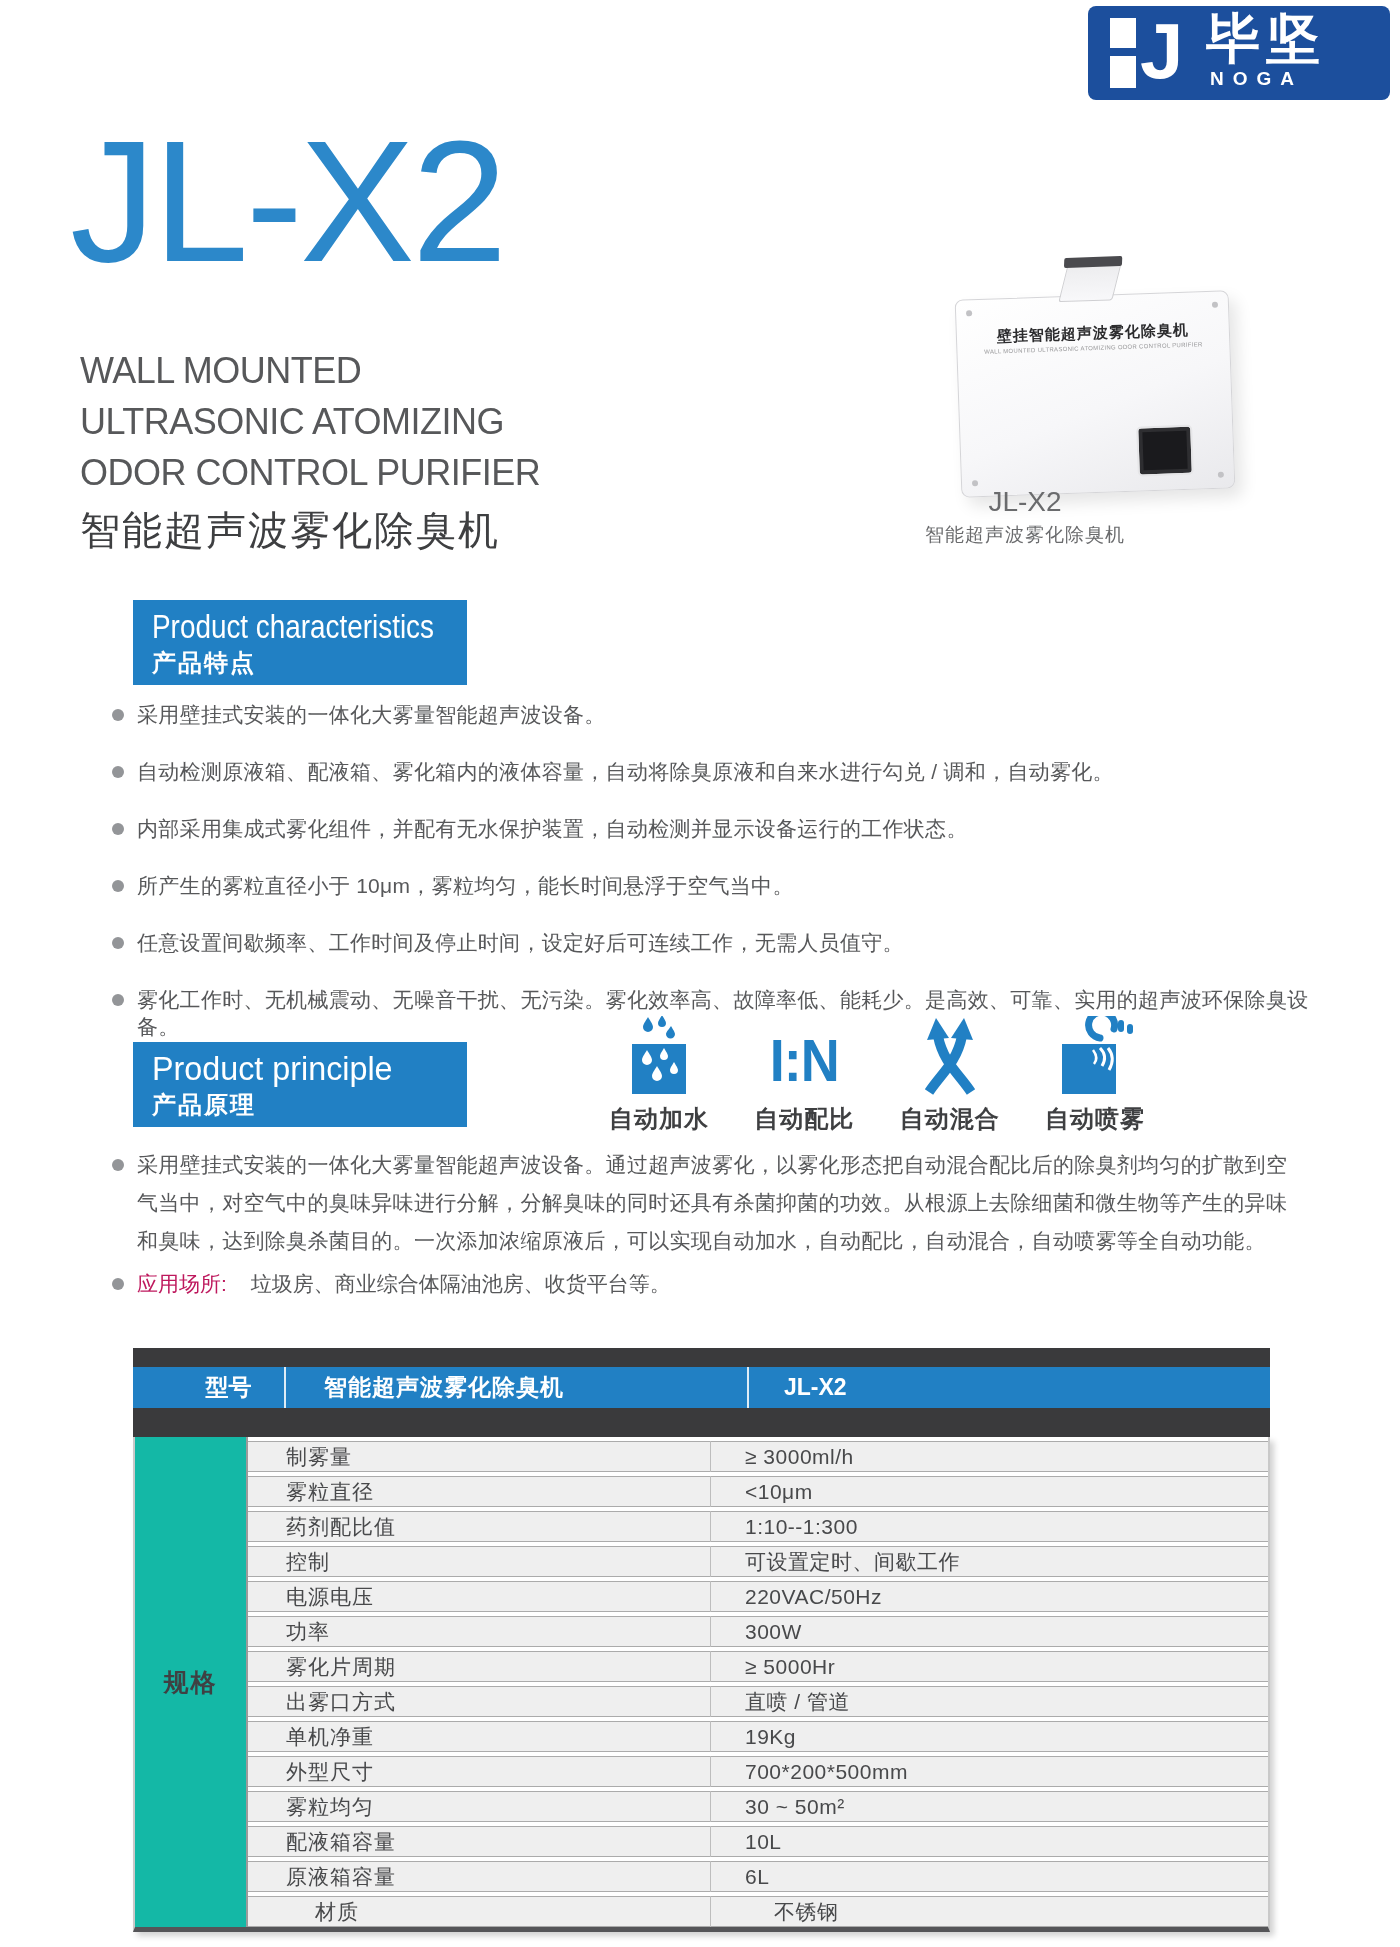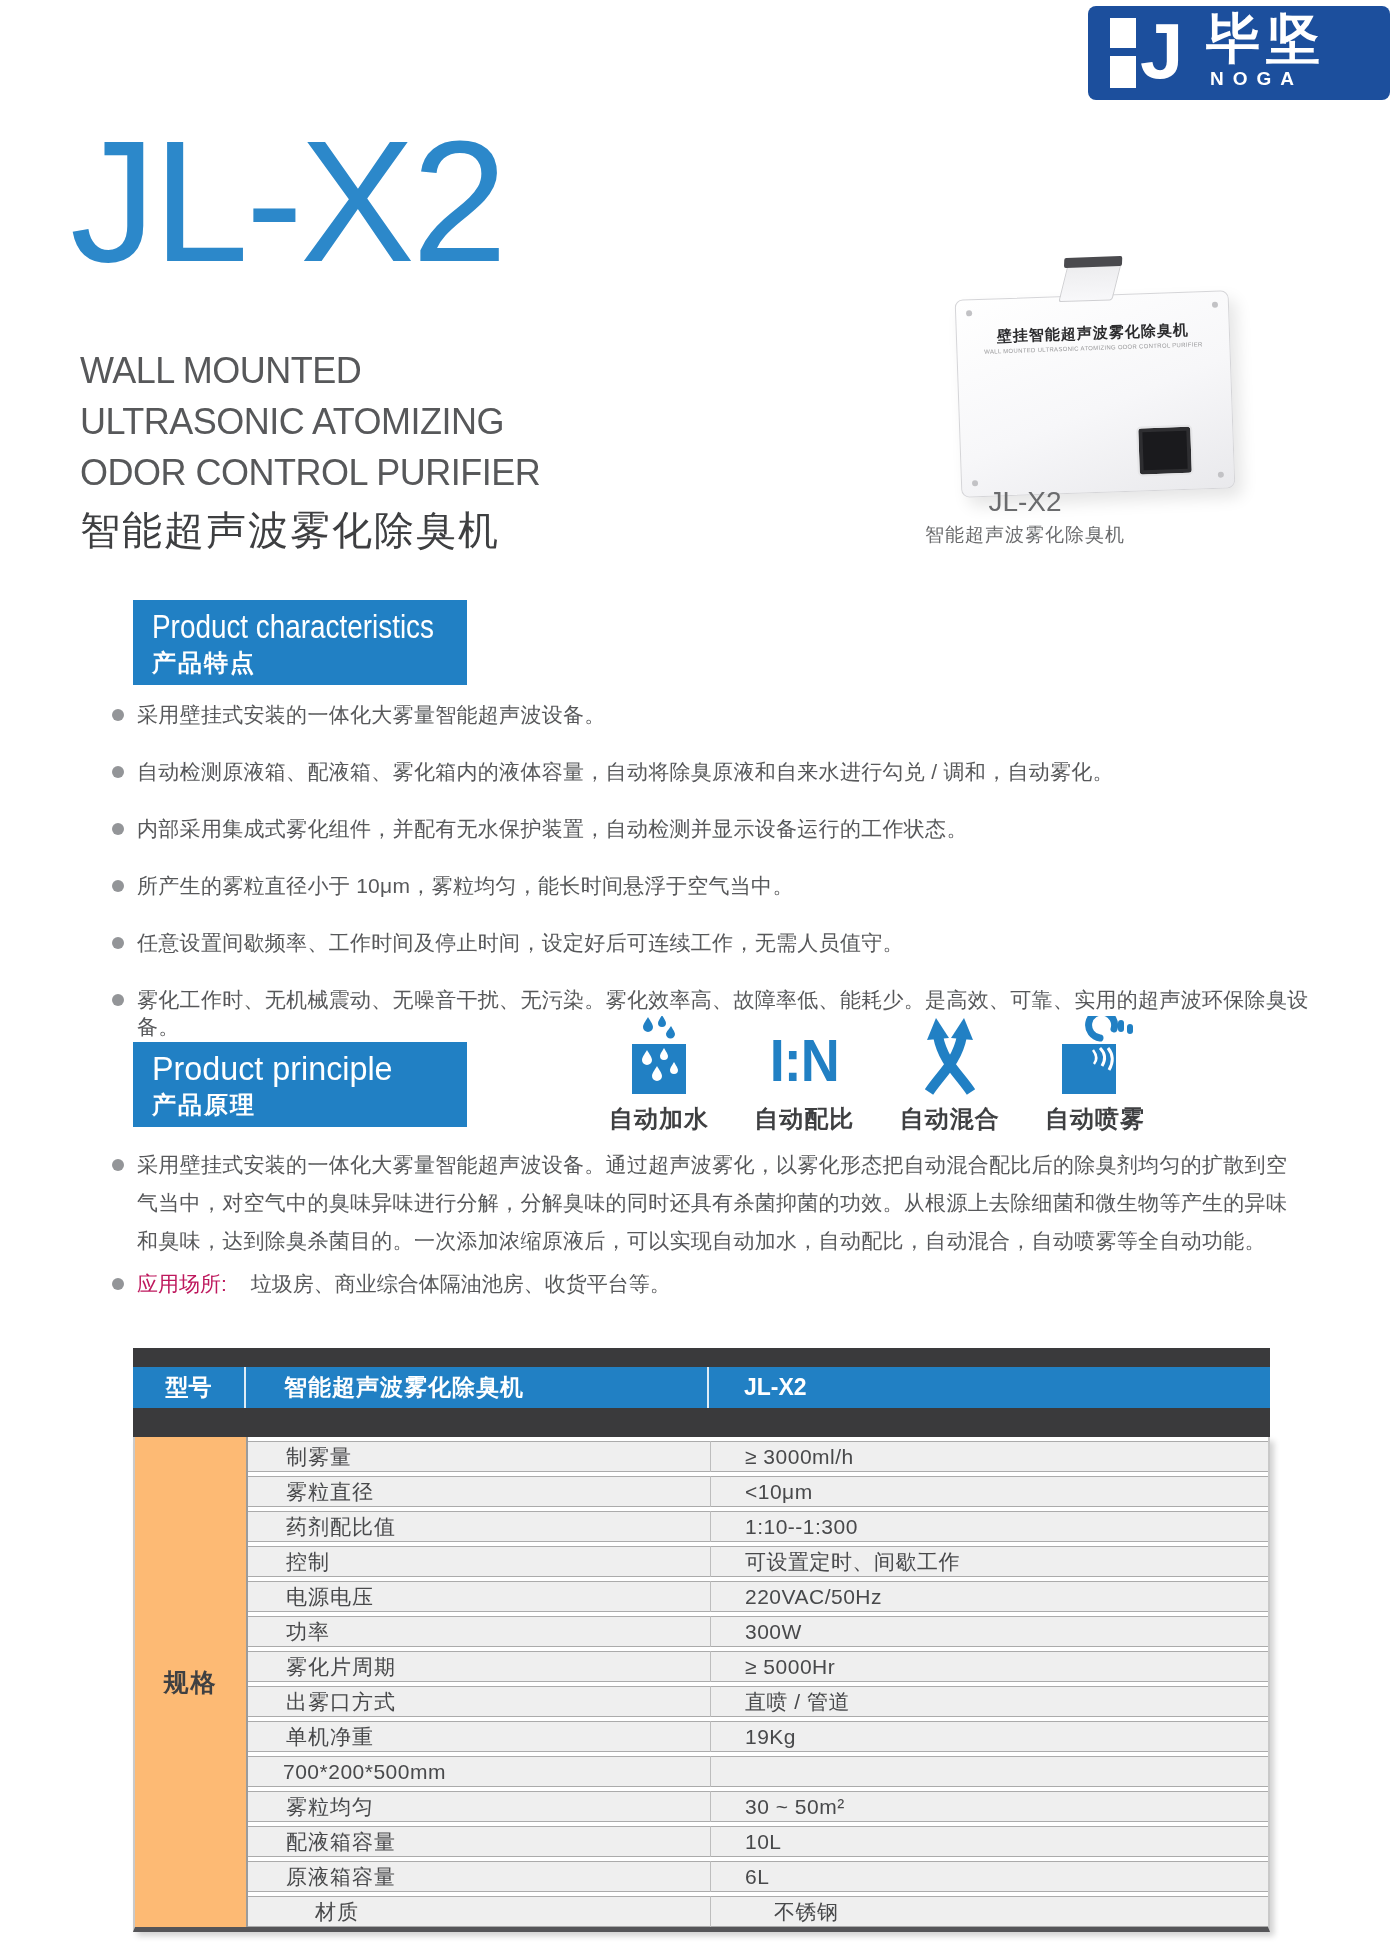--- a/index.html
+++ b/index.html
@@ -76,27 +76,27 @@
     font-size:21px; line-height:28px; color:#57585A; padding-left:25px; box-sizing:border-box;}
   .application::before{content:""; position:absolute; left:0; top:8px; width:12px; height:12px;
     border-radius:50%; background:#939598;}
   .application .app-label{font-weight:normal; color:#be185d; margin-right:24px;}
   
   .spec-table{position:absolute; left:133px; top:1348px; width:1137px;}
   .spec-head{position:relative; height:89px; background:#3A3A3C;}
   .head-blue{position:absolute; left:0; right:0; top:19px; height:41px;
     background:#2180C4; display:flex; color:#fff; font-weight:bold; font-size:23px;}
   .hcell{display:flex; align-items:center; box-sizing:border-box;}
-  .hcell.c1{width:113px; justify-content:center; border-right:2px solid rgba(255,255,255,0.85);}
+  .hcell.c1{width:113px; justify-content:center; border-right:2px solid rgba(255,255,255,0.85);margin-left:40px;}
   .hcell.c2{width:463px; padding-left:38px; border-right:2px solid rgba(255,255,255,0.85); letter-spacing:1px;}
   .hcell.c3{flex:1; padding-left:35px;}
   .spec-body{display:flex; background:#ffffff; border-left:2px solid #c9c9c9;
     border-right:2px solid #c9c9c9; border-bottom:5px solid #555558;
     box-shadow:4px 4px 6px rgba(0,0,0,0.18);}
-  .group-col{width:111px; background:#fdba74; border-right:2px solid #9b9b9b;
+  .group-col{width:111px; background:#14b8a6; border-right:2px solid #9b9b9b;
     display:flex; align-items:center; justify-content:center;}
   .group-label{font-size:25px; font-weight:bold; color:#3F4042; letter-spacing:2px;}
   .rows-col{flex:1; padding-top:4px;}
   .srow{position:relative; height:29px; margin-bottom:4px; background:#EFEFEF;
     border-top:1px solid #ABABAB; border-bottom:1px solid #ABABAB;
     display:flex; align-items:center; font-size:21px; color:#48494B;}
   .srow:last-child{margin-bottom:0;padding-left:29px;}
   .srow::after{content:""; position:absolute; left:462px; top:-1px; bottom:-1px;
     width:1px; background:#bdbdbd;}
   .srow .name{width:462px; padding-left:38px; box-sizing:border-box; letter-spacing:1px;}
@@ -260,20 +260,21 @@
           </div>
         <div class="srow">
             <span class="name">出雾口方式</span>
             <span class="value">直喷 / 管道</span>
           </div>
         <div class="srow">
             <span class="name">单机净重</span>
             <span class="value">19Kg</span>
           </div>
         <div class="srow">
+            <span class="name">外型尺寸</span>
             <span class="value">700*200*500mm</span>
           </div>
         <div class="srow">
             <span class="name">雾粒均匀</span>
             <span class="value">30 ~ 50m²</span>
           </div>
         <div class="srow">
             <span class="name">配液箱容量</span>
             <span class="value">10L</span>
           </div>

